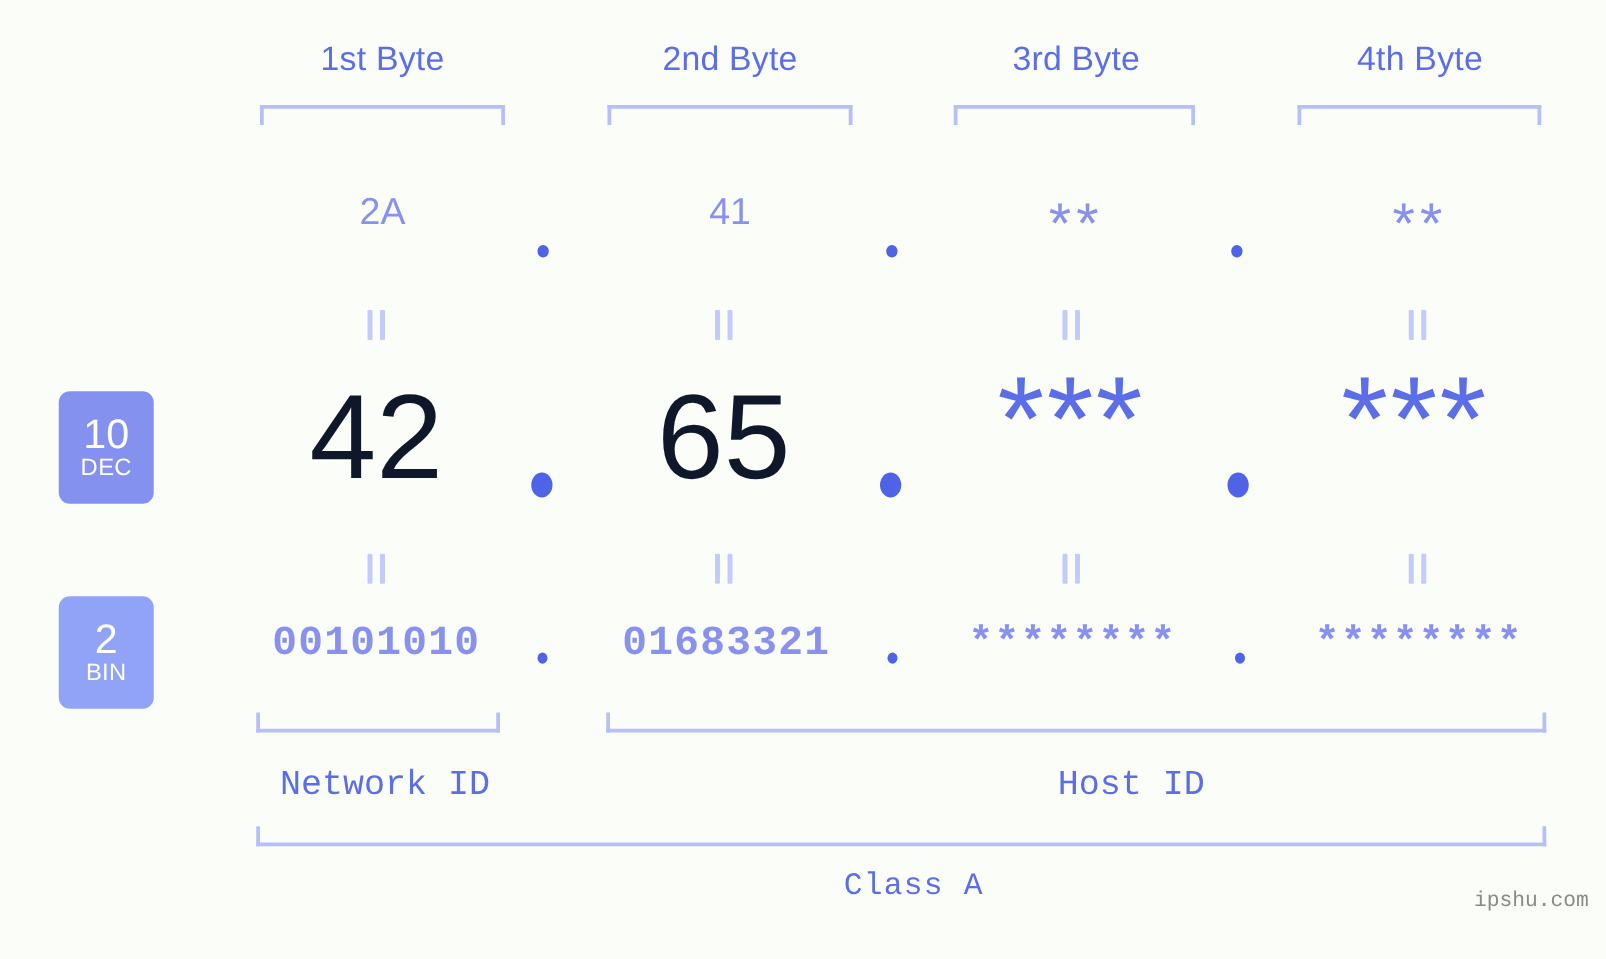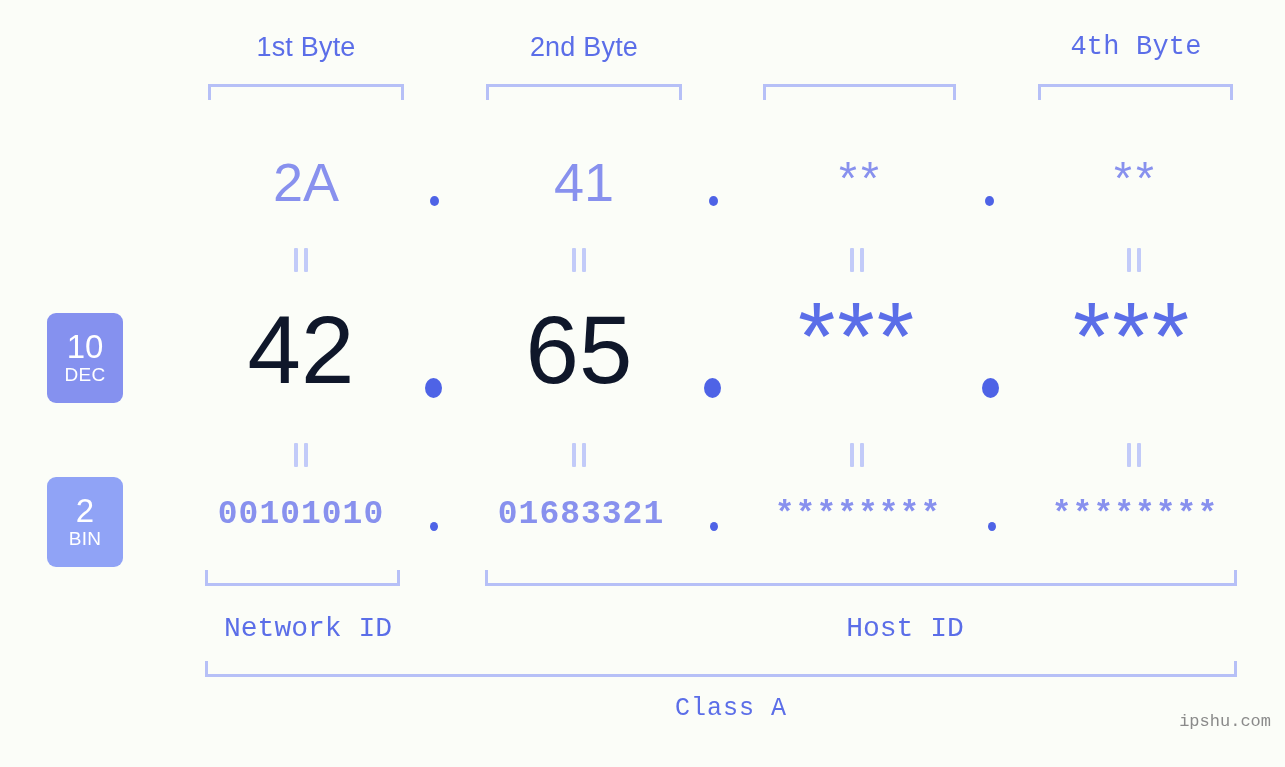--- a/index.html
+++ b/index.html
@@ -91,21 +91,21 @@
   
   .cell {
     position: absolute;
     text-align: center;
     white-space: nowrap;
   }
 
   
   .hex-val {
     font-family: "Liberation Sans", sans-serif;
-    font-size: 54px;
+    font-size: 30px;
     font-weight: 400;
     color: #8891ee;
     top: 155px;
     line-height: 1;
   }
   .hex-star {
     font-family: "Liberation Sans", sans-serif;
     font-size: 46px;
     font-weight: 400;
     color: #8891ee;
@@ -202,21 +202,22 @@
     white-space: nowrap;
   }
 </style>
 </head>
 <body>
 
 <div id="stage">
 
   <div class="byte-label" style="left:206px; width:200px;">1st Byte</div>
   <div class="byte-label" style="left:484px; width:200px;">2nd Byte</div>
-  <div class="byte-label" style="left:1036px; width:200px;font-family:Liberation Mono, monospace;">4th Byte</div>
+  <div class="byte-label" style="left:761px; width:200px;">3rd Byte</div>
+  <div class="byte-label" style="left:1036px; width:200px;">4th Byte</div>
 
   <div class="bracket-down" style="left:208px; width:196px;"></div>
   <div class="bracket-down" style="left:486px; width:196px;"></div>
   <div class="bracket-down" style="left:763px; width:193px;"></div>
   <div class="bracket-down" style="left:1038px; width:195px;"></div>
 
 
   <div class="cell hex-val" style="left:206px; width:200px;">2A</div>
   <div class="dot dot-hex" style="left:430px;"></div>
   <div class="cell hex-val" style="left:484px; width:200px;">41</div>

